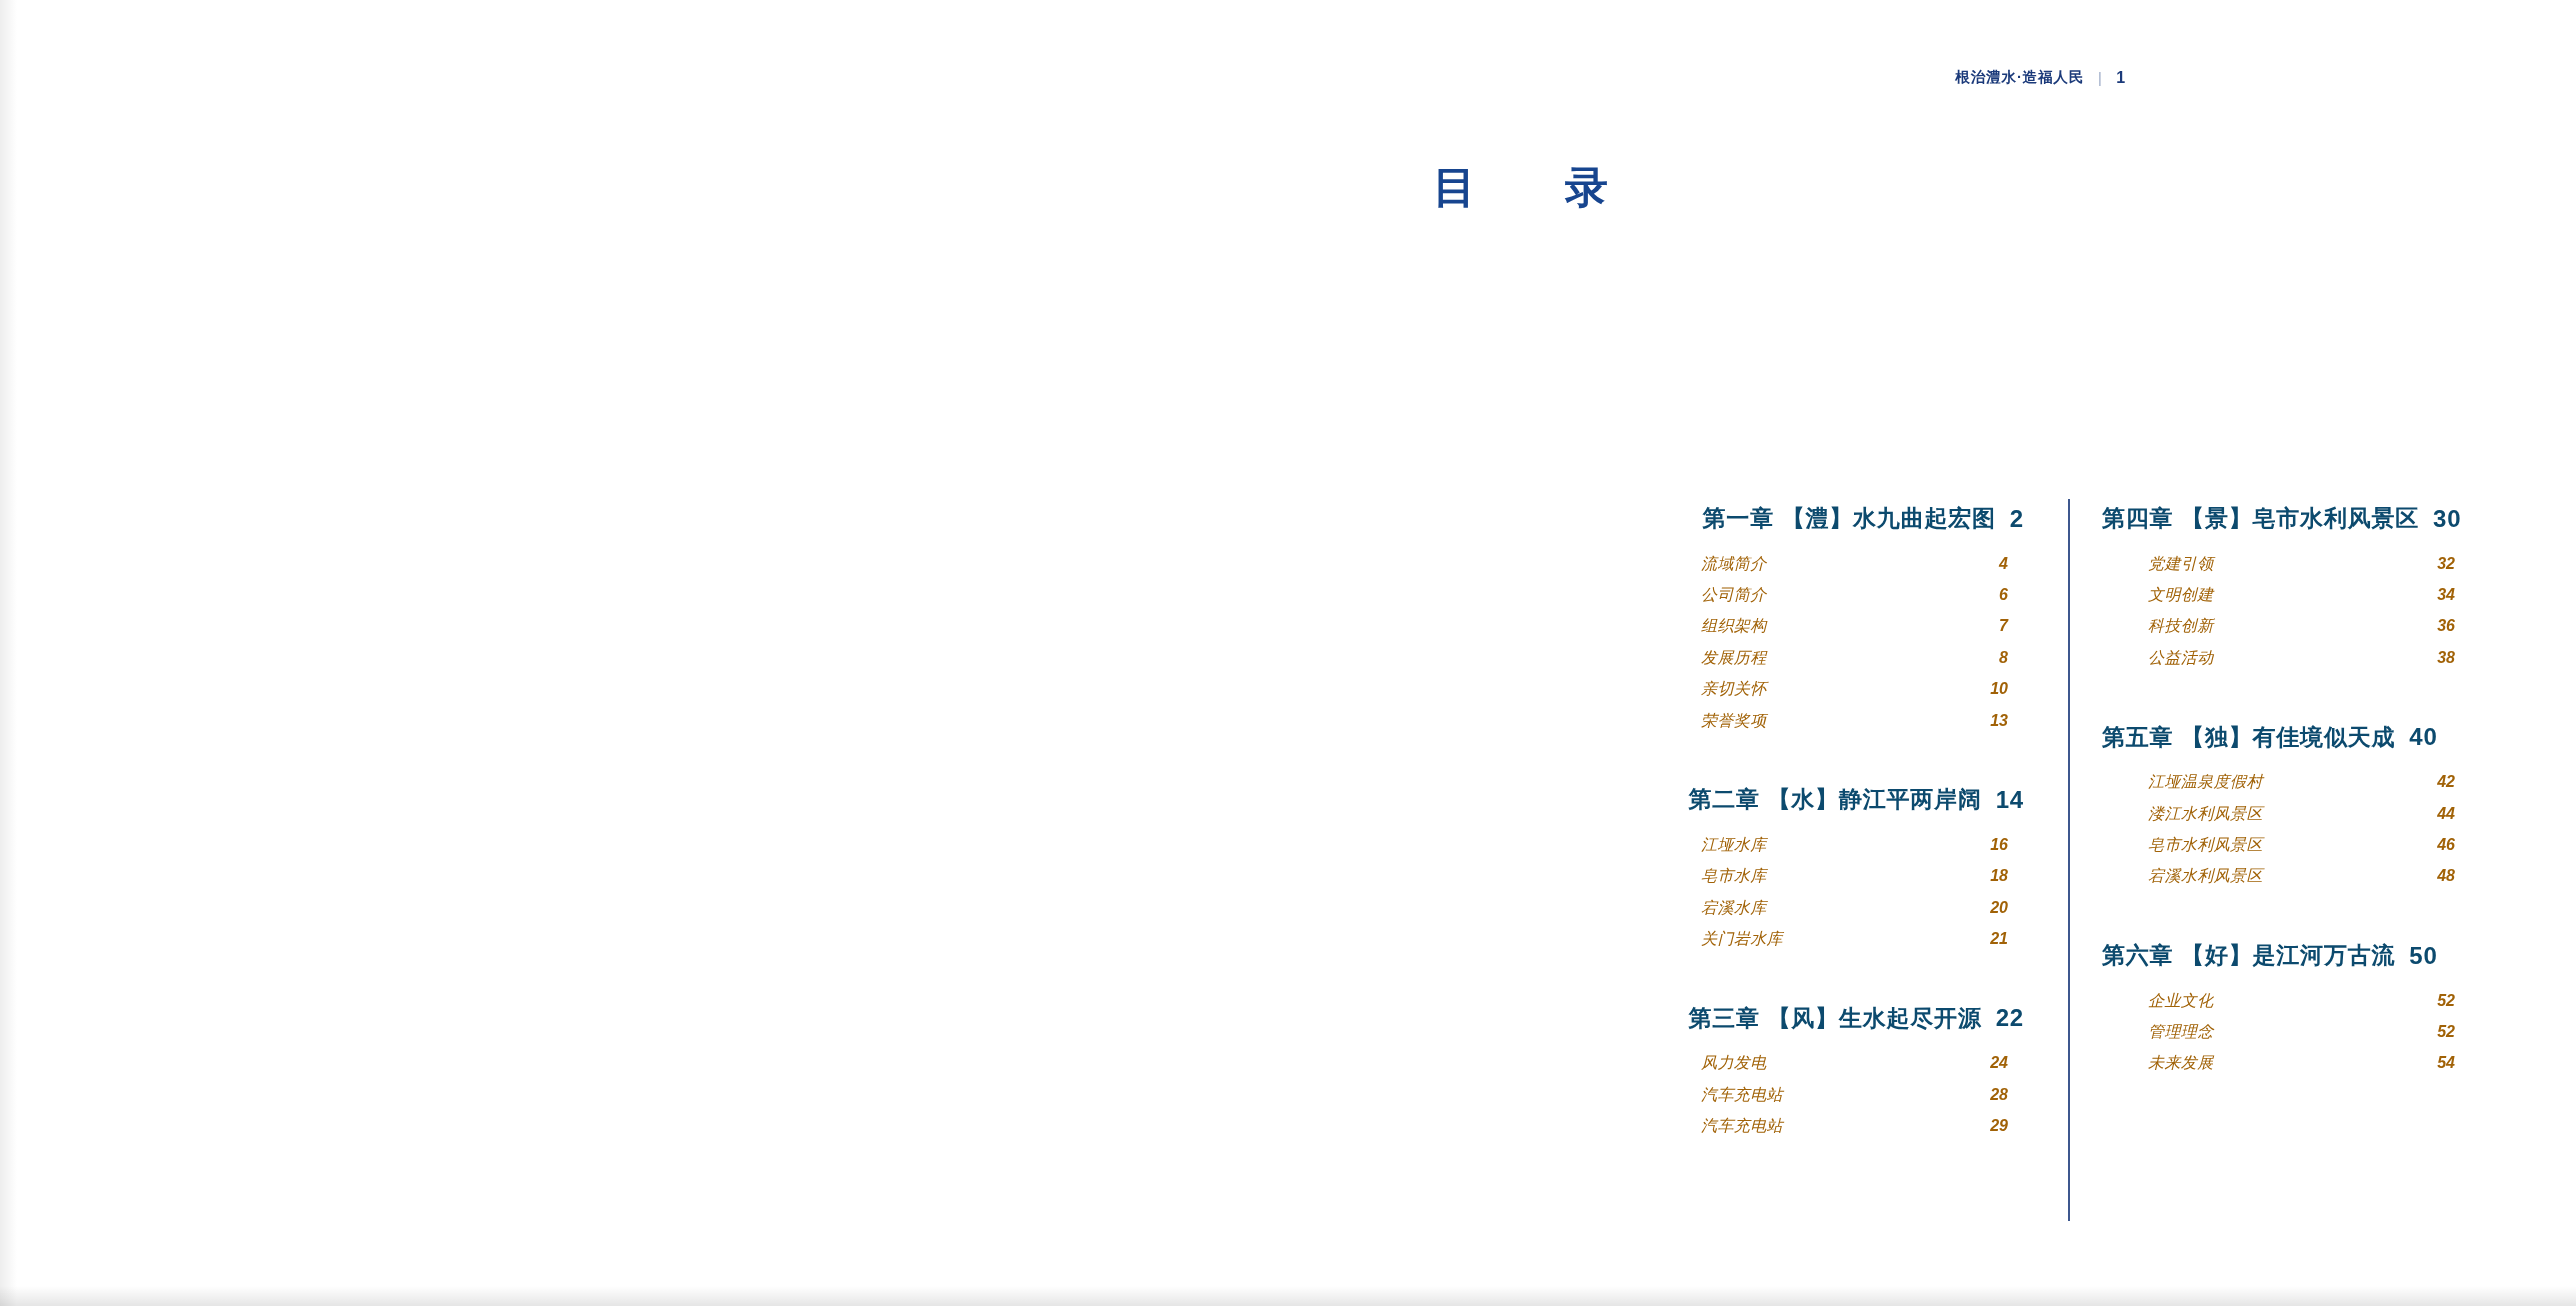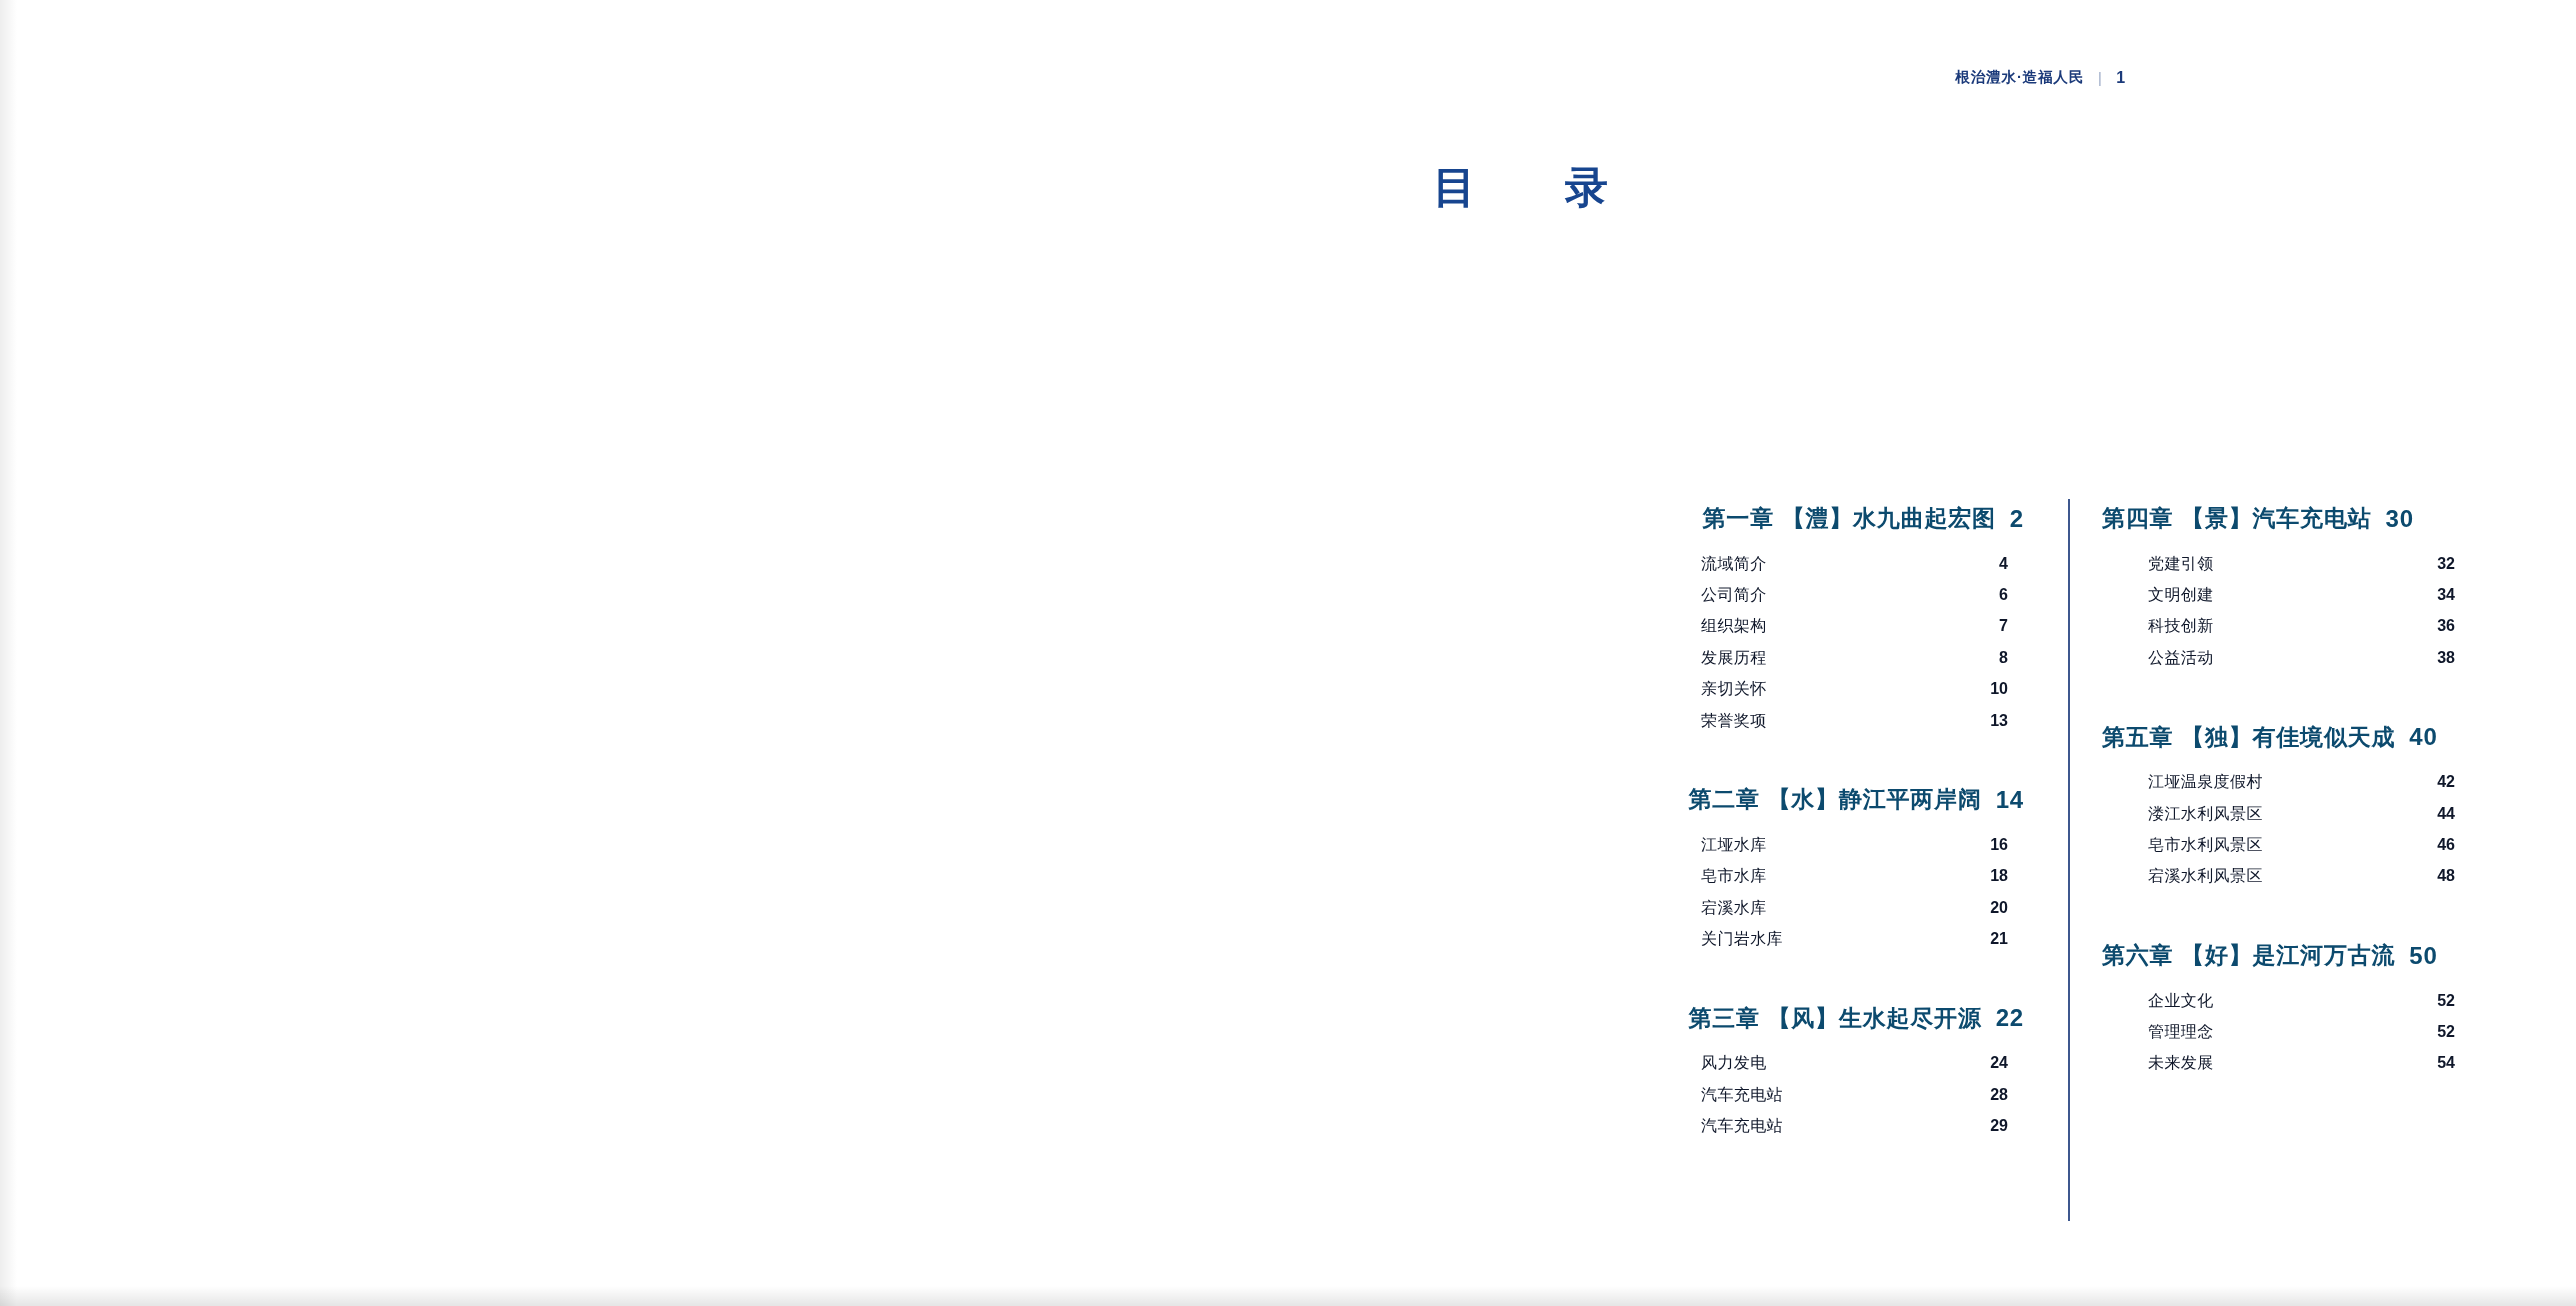--- a/index.html
+++ b/index.html
@@ -123,23 +123,24 @@
   }
 
   .entries {
     margin-top: 12.3px;
   }
   .entry {
     display: flex;
     align-items: flex-start;
     font-size: 16px;
     font-weight: 400;
-    color: #0f172a;
+    color: #a16207;
     line-height: 1;
     padding: 7.7px 0;
+    font-style: italic;
   }
   .entry .e-name {
     width: 230px;
     letter-spacing: 0.4px;
   }
   .entry .e-page {
     width: 54px;
     text-align: right;
     font-weight: 600;
     font-size: 16px;
@@ -275,21 +276,21 @@
         </div>
       </div>
 
     </div>
 
     <div class="col col-right">
 
       <div class="chapter">
         <div class="chapter-head">
           <span class="ch-label">第四章</span>
-          <span class="ch-title">【景】汽车充电站</span>
+          <span class="ch-title">【景】皂市水利风景区</span>
           <span class="ch-page">30</span>
         </div>
         <div class="entries">
           <div class="entry">
             <span class="e-name">党建引领</span>
             <span class="e-page">32</span>
           </div>
           <div class="entry">
             <span class="e-name">文明创建</span>
             <span class="e-page">34</span>

